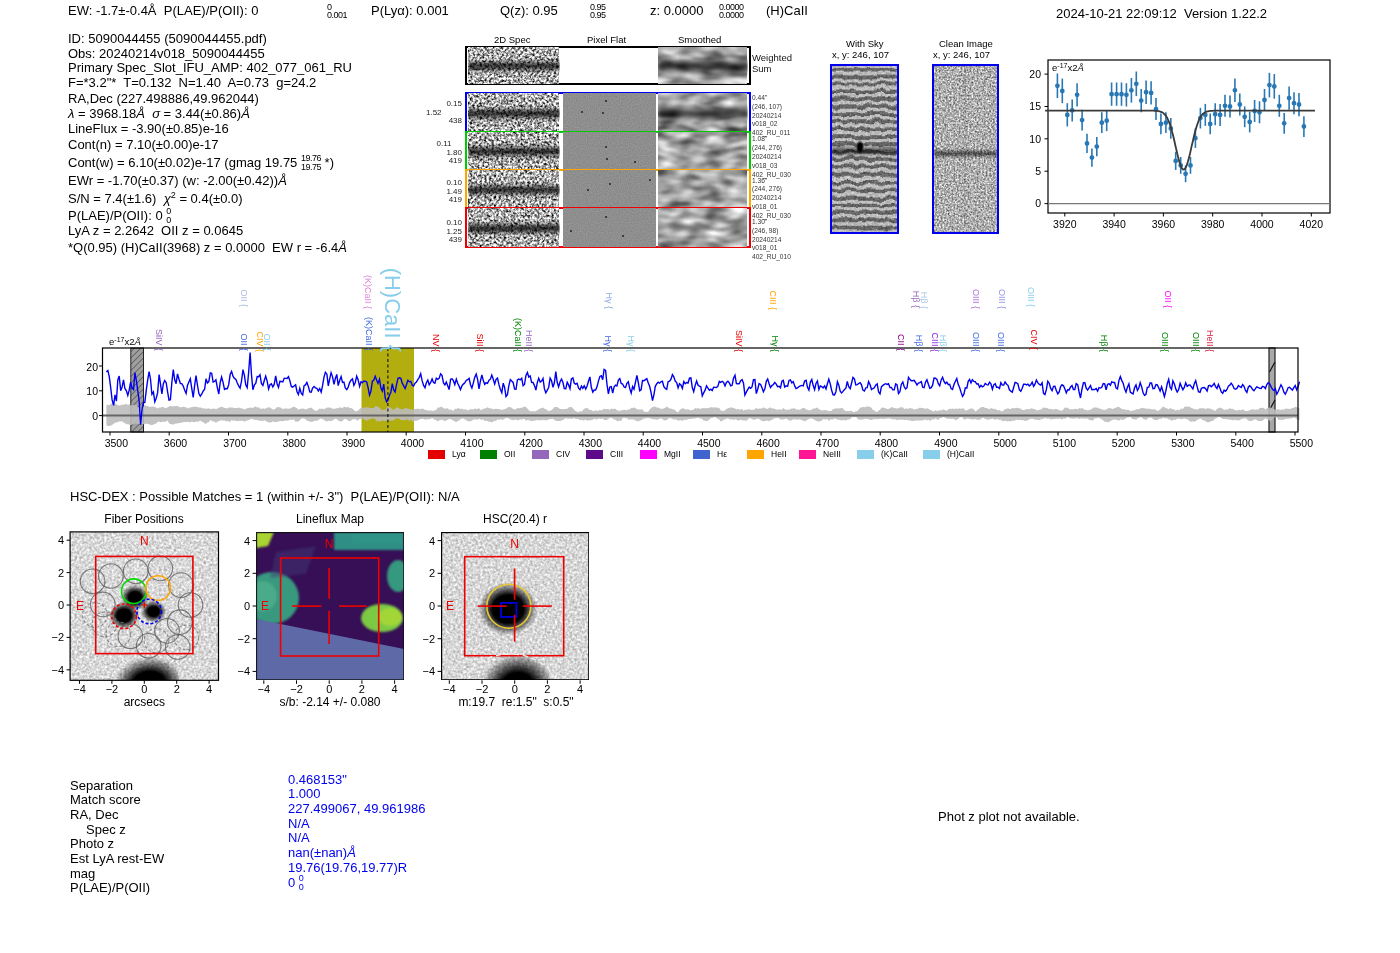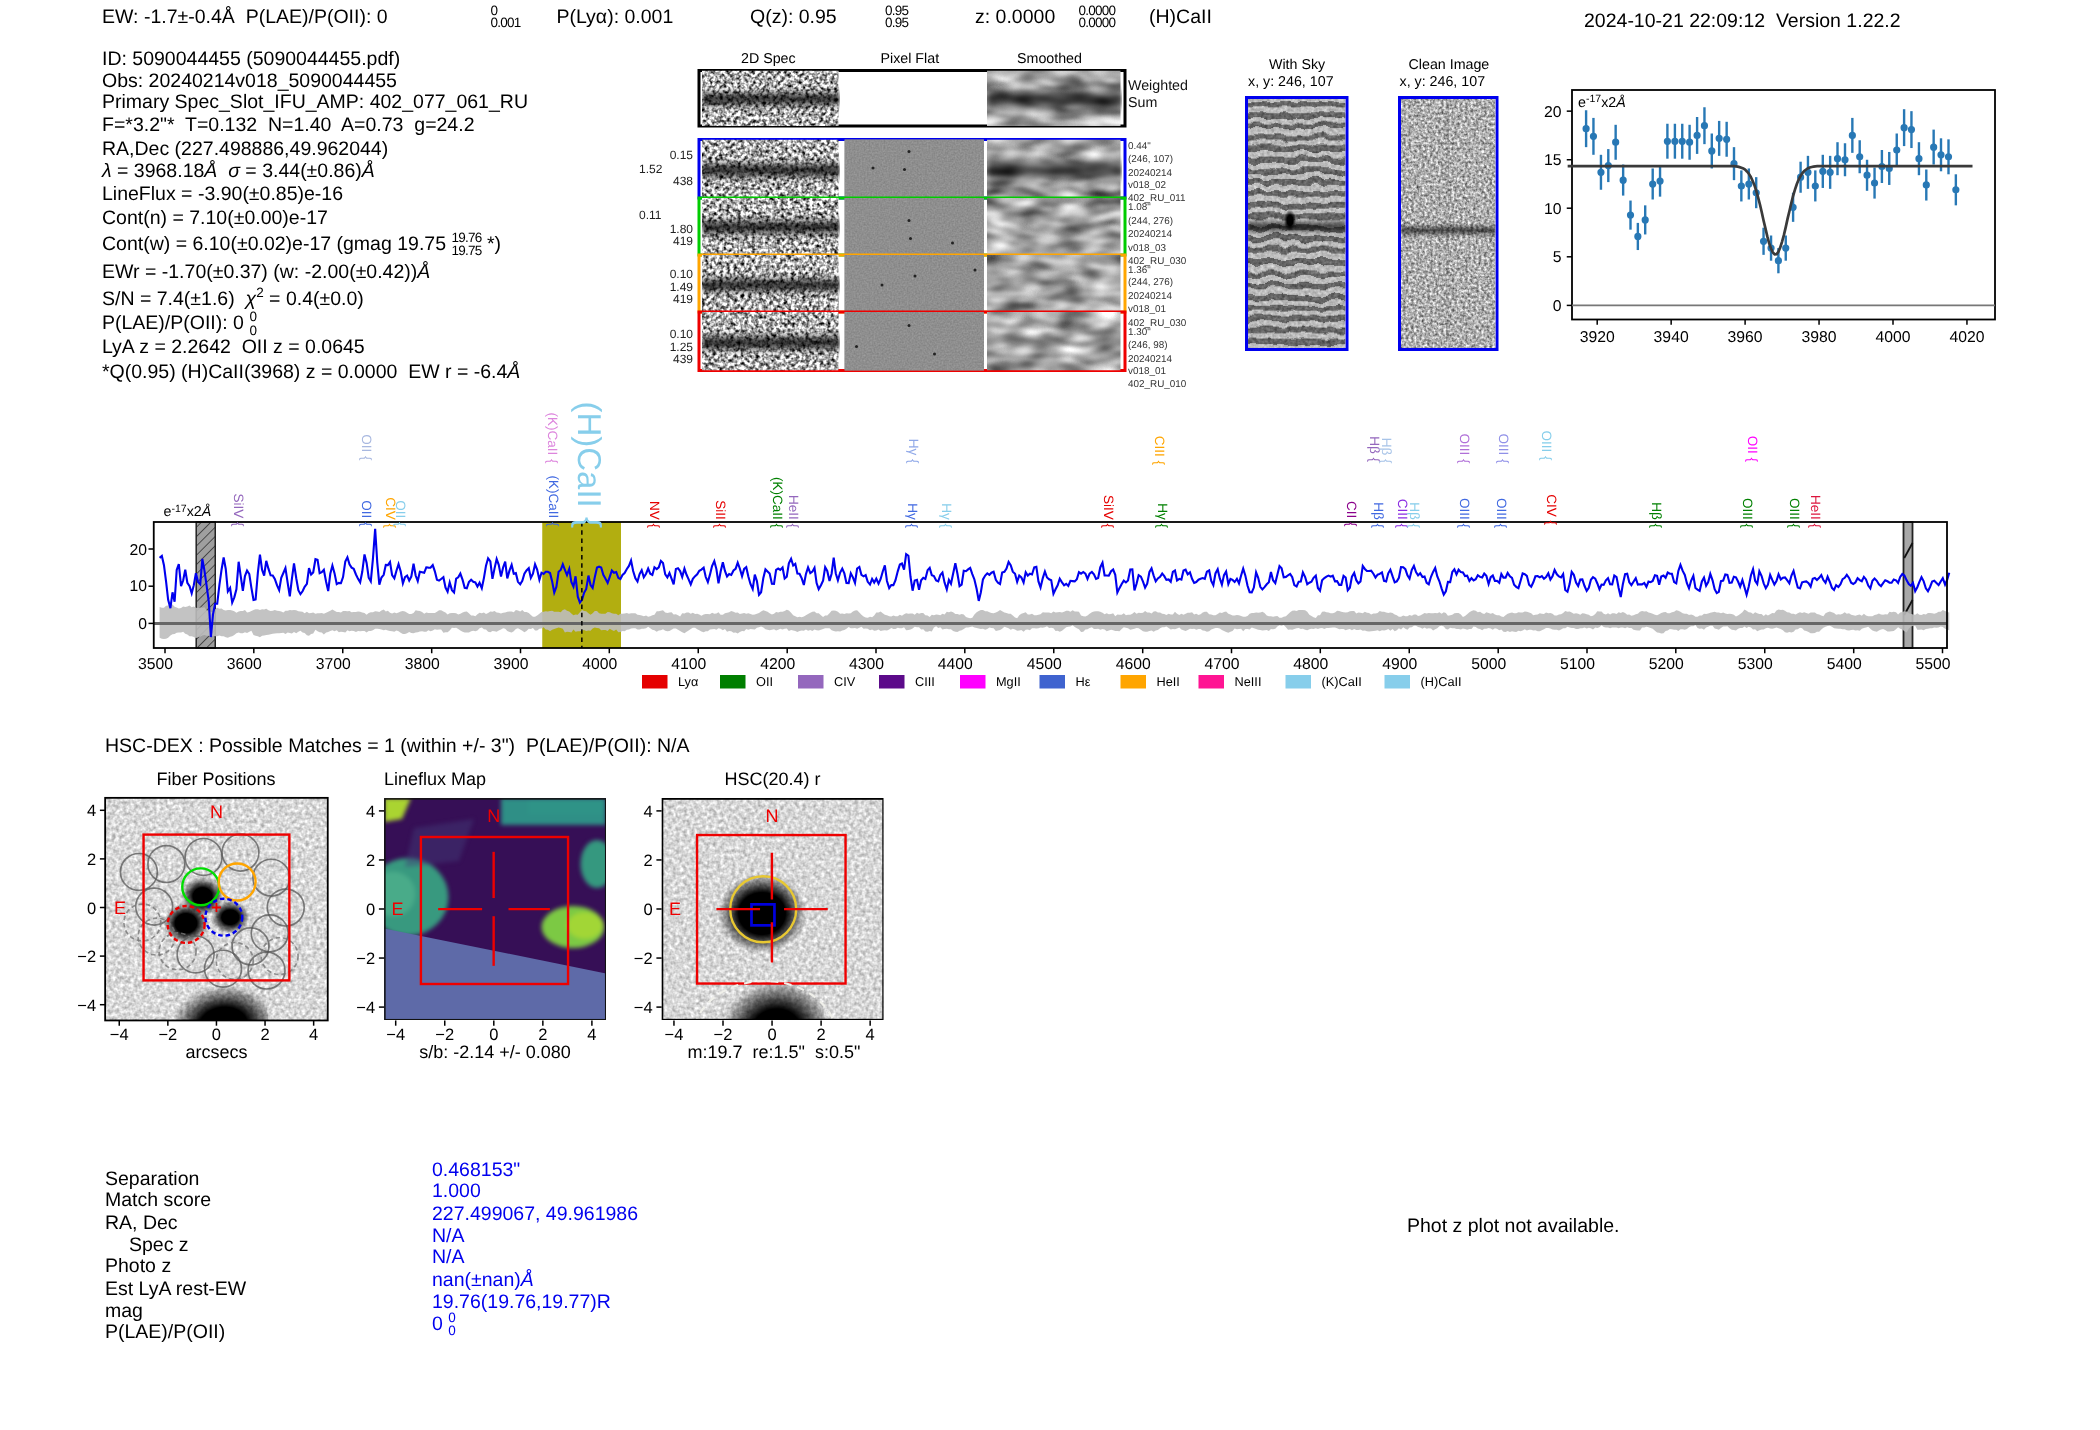--- a/index.html
+++ b/index.html
@@ -2,21 +2,21 @@
 <html><head><meta charset="utf-8"><style>
 html,body{margin:0;padding:0;width:1400px;height:953px;background:#fff;overflow:hidden}
 *{box-sizing:border-box}
 body{font-family:"Liberation Sans",sans-serif;position:relative}
 .mono{font-family:Liberation Sans, sans-serif;font-size:13px;color:#000;white-space:pre}
 .abs{position:absolute}
 .frac{display:inline-block;font-size:9px;line-height:8.5px;vertical-align:-3px;letter-spacing:-0.5px}
 .frac span{display:block}
 .vlab{position:absolute;font-family:"Liberation Sans",sans-serif;line-height:1;
   transform-origin:0 0;transform:rotate(90deg) translateX(-100%);white-space:pre}
-.xtick{position:absolute;top:437px;width:36px;text-align:left;font-size:10.5px;color:#000}
+.xtick{position:absolute;top:437px;width:36px;text-align:right;font-size:10.5px;color:#000}
 .lgsw{position:absolute;top:450px;width:17px;height:9px}
 .lglb{position:absolute;top:449px;font-size:8.5px;color:#000}
 .ptick{position:absolute;font-size:10.5px;color:#000}
 .smaltxt{position:absolute;font-size:9.5px;color:#000;white-space:nowrap}
 svg{display:block}
 </style></head><body>
 
 <div class="mono abs" style="left:68px;top:3px">EW: -1.7±-0.4Å  P(LAE)/P(OII): 0</div>
 <div class="mono abs" style="left:327px;top:2.5px"><span class="frac"><span>0</span><span>0.001</span></span></div>
 <div class="mono abs" style="left:371px;top:3px">P(Lyα): 0.001</div>
@@ -186,21 +186,21 @@
           <feComponentTransfer>
             <feFuncR type="linear" slope="1.60" intercept="-0.16"></feFuncR>
             <feFuncG type="linear" slope="1.60" intercept="-0.16"></feFuncG>
             <feFuncB type="linear" slope="1.60" intercept="-0.16"></feFuncB>
             <feFuncA type="linear" slope="0" intercept="1.00"></feFuncA>
           </feComponentTransfer>
         </filter>
         <rect width="89" height="39" filter="url(#nz17)"></rect>
       </svg>
 </div>
-<div class="abs" style="left:426px;top:139.2px;width:36px;text-align:left;font-size:8px;color:#222">0.11</div>
+<div class="abs" style="left:426px;top:139.2px;width:36px;text-align:center;font-size:8px;color:#222">0.11</div>
 <div class="abs" style="left:426px;top:147.7px;width:36px;text-align:right;font-size:8px;color:#222">1.80</div>
 <div class="abs" style="left:426px;top:156.2px;width:36px;text-align:right;font-size:8px;color:#222">419</div>
 <div class="abs" style="left:752px;top:136.4px;font-size:6.6px;line-height:6.6px;color:#333;white-space:nowrap">1.08"</div>
 <div class="abs" style="left:752px;top:145.2px;font-size:6.6px;line-height:6.6px;color:#333;white-space:nowrap">(244, 276)</div>
 <div class="abs" style="left:752px;top:154.0px;font-size:6.6px;line-height:6.6px;color:#333;white-space:nowrap">20240214</div>
 <div class="abs" style="left:752px;top:162.8px;font-size:6.6px;line-height:6.6px;color:#333;white-space:nowrap">v018_03</div>
 <div class="abs" style="left:752px;top:171.6px;font-size:6.6px;line-height:6.6px;color:#333;white-space:nowrap">402_RU_030</div>
 <div class="abs" style="left:465.0px;top:169.0px;width:285.5px;height:40.4px;border:2.0px solid #ffa500"></div>
 <div class="abs" style="left:468.0px;top:170.0px;width:91.5px;height:38.4px;overflow:hidden">
 <svg width="91" height="39" style="position:absolute;left:0;top:0">
@@ -670,21 +670,21 @@
 <span class="vlab" style="left:1034.6px;top:307.0px;color:#87ceeb;font-size:9px">OIII {</span>
 <span class="vlab" style="left:1037.6px;top:350.0px;color:#e50000;font-size:9px">CIV {</span>
 <span class="vlab" style="left:1107.6px;top:352.0px;color:#008000;font-size:9px">Hβ {</span>
 <span class="vlab" style="left:1171.6px;top:308.0px;color:#ff00ff;font-size:9px">OII {</span>
 <span class="vlab" style="left:1168.6px;top:352.0px;color:#008000;font-size:9px">OIII {</span>
 <span class="vlab" style="left:1199.6px;top:352.0px;color:#008000;font-size:9px">OIII {</span>
 <span class="vlab" style="left:1213.6px;top:352.0px;color:#dc143c;font-size:9px">HeII {</span>
 
 <div class="mono abs" style="left:70px;top:489px">HSC-DEX : Possible Matches = 1 (within +/- 3")  P(LAE)/P(OII): N/A</div>
 <div class="abs" style="left:70px;top:512px;width:148px;text-align:center;font-size:12px">Fiber Positions</div>
-<div class="abs" style="left:256px;top:512px;width:148px;text-align:left;font-size:12px">Lineflux Map</div>
+<div class="abs" style="left:256px;top:512px;width:148px;text-align:center;font-size:12px">Lineflux Map</div>
 <div class="abs" style="left:441px;top:512px;width:148px;text-align:center;font-size:12px">HSC(20.4) r</div>
 <div class="abs" style="left:70.1px;top:531.9px;width:148.4px;height:148.4px;background:#d7d7d7;overflow:hidden">
 <svg width="149" height="149" style="position:absolute;left:0;top:0">
       <filter id="nz70" x="0" y="0" width="100%" height="100%" color-interpolation-filters="sRGB">
         <feTurbulence type="fractalNoise" baseFrequency="0.4" numOctaves="2" seed="70" stitchTiles="stitch" result="t"></feTurbulence>
         <feColorMatrix in="t" type="saturate" values="0"></feColorMatrix>
         <feComponentTransfer>
           <feFuncR type="linear" slope="0.70" intercept="0.50"></feFuncR>
           <feFuncG type="linear" slope="0.70" intercept="0.50"></feFuncG>
           <feFuncB type="linear" slope="0.70" intercept="0.50"></feFuncB>

